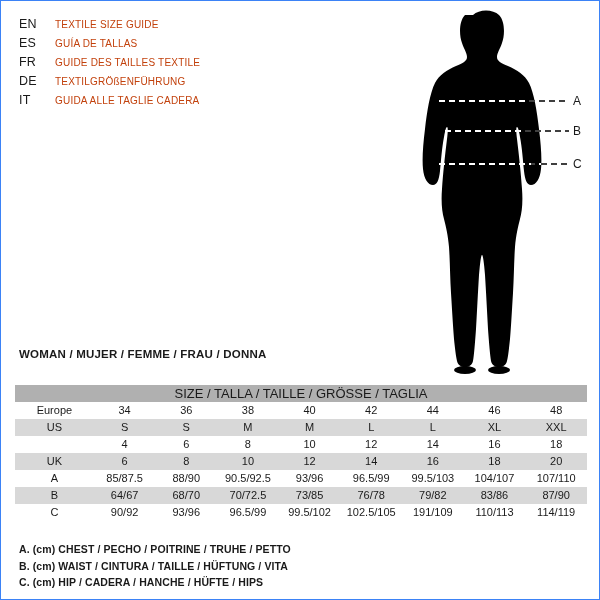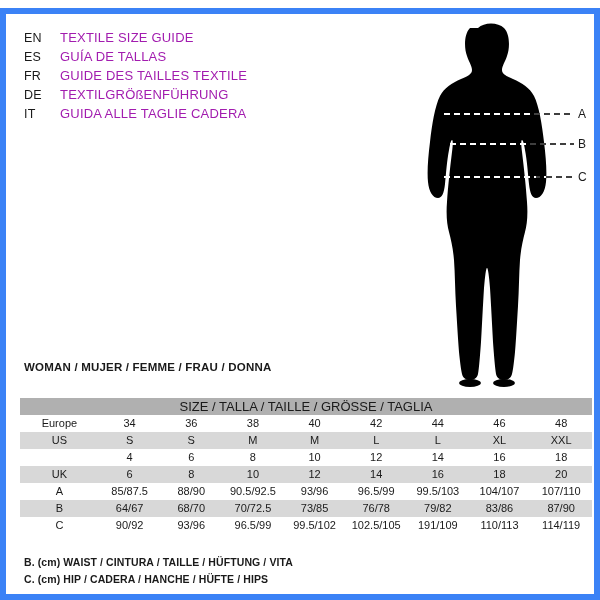--- a/index.html
+++ b/index.html
@@ -11,23 +11,22 @@
     width: 600px;
     height: 600px;
     font-family: "Liberation Sans", sans-serif;
     color: #1a1a1a;
     position: relative;
     overflow: hidden;
   }
   .page {
     position: absolute;
     inset: 0;
-    border: 6px solid #3b82f6;
+    border: 1px solid #3b82f6;
     box-sizing: border-box;
-    margin-top: 8px;
   }
 
   
   .lang-block {
     position: absolute;
     top: 16px;
     left: 18px;
     width: 330px;
   }
   .lang-row {
@@ -35,23 +34,23 @@
     align-items: baseline;
     height: 19px;
   }
   .lang-code {
     width: 36px;
     font-size: 12.5px;
     letter-spacing: 0.2px;
     color: #1a1a1a;
   }
   .lang-text {
-    font-size: 13px;
+    font-size: 10px;
     letter-spacing: 0.2px;
-    color: #a21caf;
+    color: #c2410c;
   }
 
   
   .figure-wrap {
     position: absolute;
     top: 8px;
     left: 400px;
     width: 190px;
     height: 370px;
   }
@@ -313,17 +312,18 @@
           <td class="col-w">102.5/105</td>
           <td class="col-w">191/109</td>
           <td class="col-w">110/113</td>
           <td class="col-w">114/119</td>
         </tr>
       </tbody>
     </table>
   </div>
 
   <div class="notes">
+    <div class="note">A. (cm) CHEST / PECHO / POITRINE / TRUHE / PETTO</div>
     <div class="note">B. (cm) WAIST / CINTURA / TAILLE / HÜFTUNG / VITA</div>
     <div class="note">C. (cm) HIP / CADERA / HANCHE / HÜFTE / HIPS</div>
   </div>
 
 </div>
 
 </body></html>

